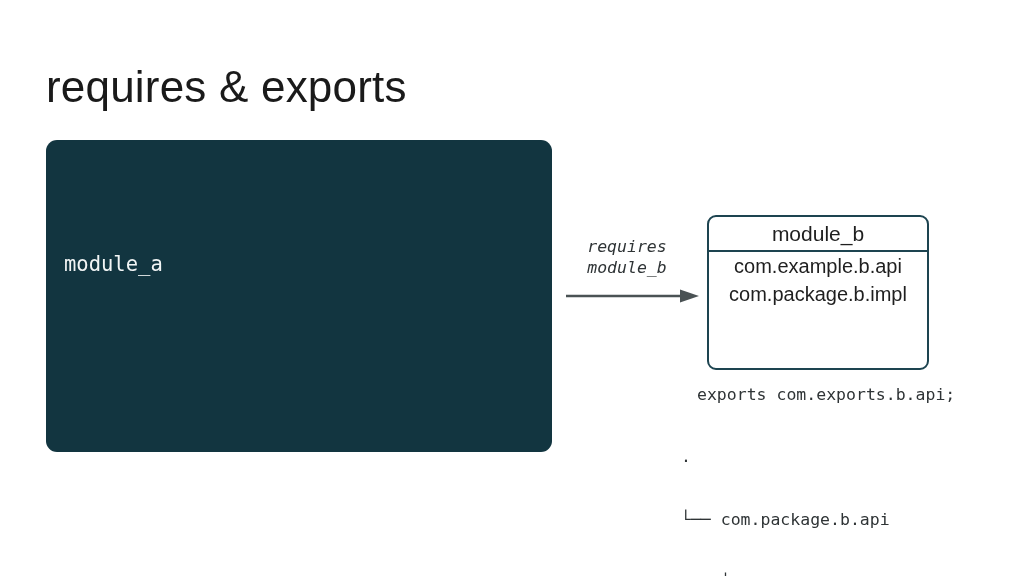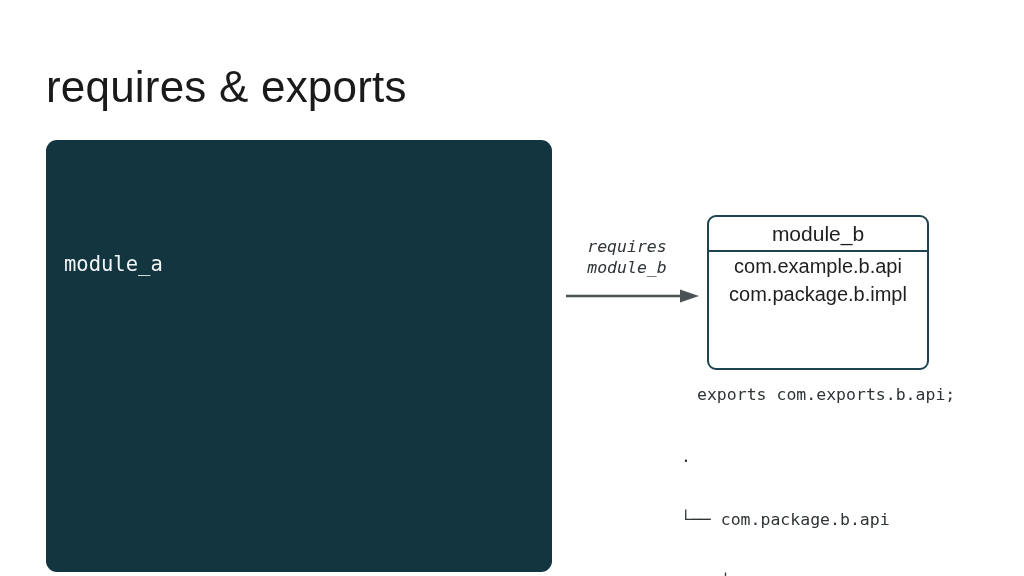--- a/index.html
+++ b/index.html
@@ -28,21 +28,21 @@
     letter-spacing: 0.2px;
     white-space: pre;
   }
 
   
   #code-card {
     position: absolute;
     left: 46px;
     top: 140px;
     width: 506px;
-    height: 432px;
+    height: 312px;
     background: #123540;
     border-radius: 11px;
     box-sizing: border-box;
     padding: 12px 0 0 18px;
     overflow: hidden;
   }
   #code-card .code {
     font-family: "DejaVu Sans Mono", "Liberation Mono", monospace;
     font-size: 20.5px;
     line-height: 32px;

